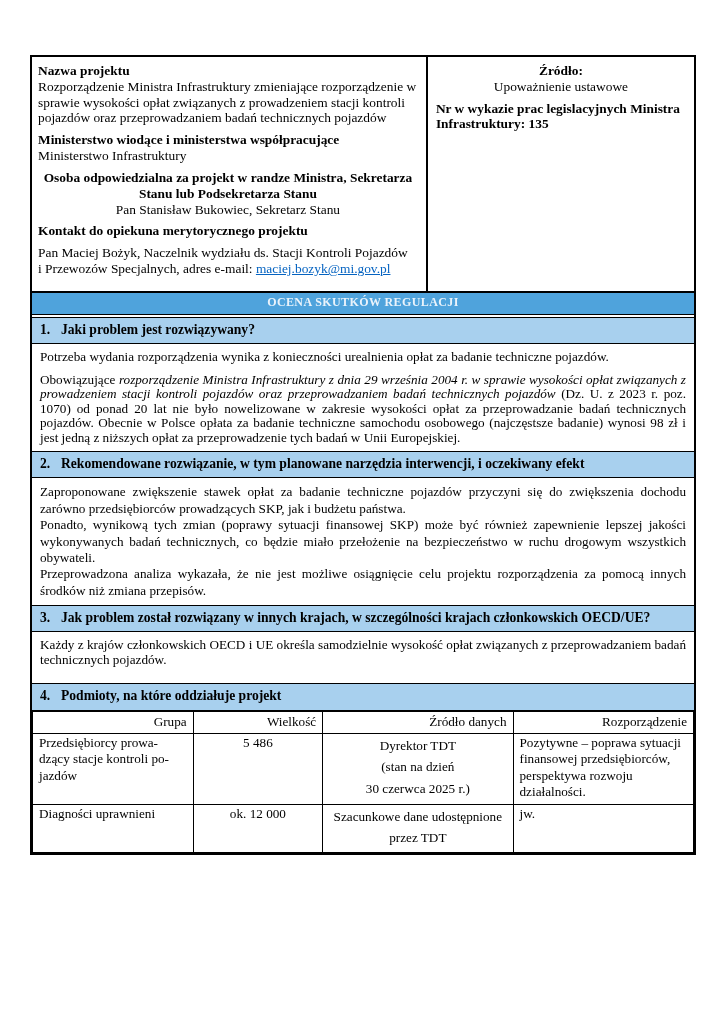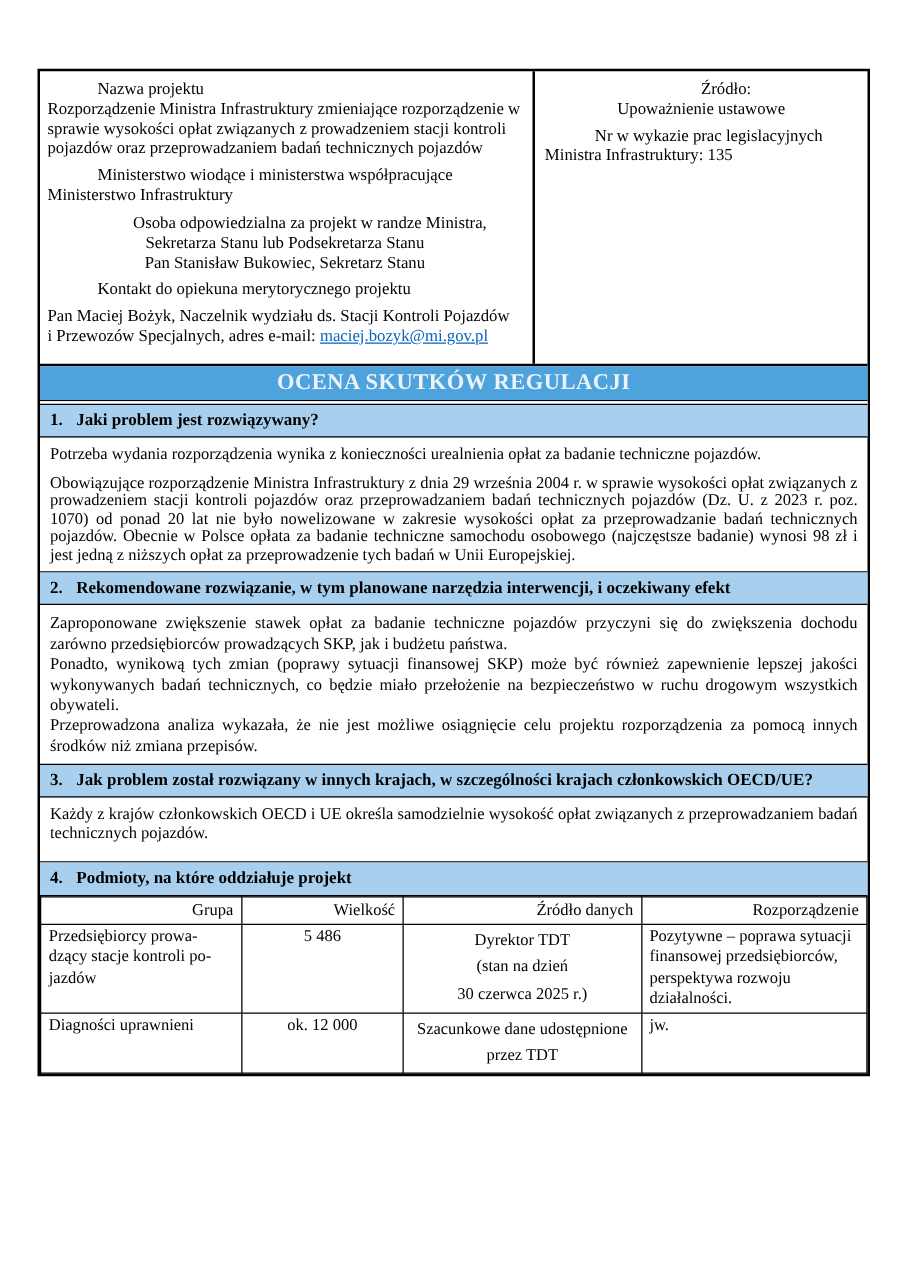--- a/index.html
+++ b/index.html
@@ -10,44 +10,44 @@
   }
   .doc{
     position:absolute;left:30px;top:55px;width:666px;
     border:2px solid #000;box-sizing:border-box;
   }
   
   .meta{display:flex;border-bottom:2px solid #000;font-size:13.4px;line-height:1.18;}
   .meta-left{width:59.8%;box-sizing:border-box;border-right:2px solid #000;padding:6px 8px 8px 6px;}
   .meta-right{width:40.2%;box-sizing:border-box;padding:6px 8px 8px 8px;}
   .meta p{margin:0 0 6px;}
-  .meta .lbl{font-weight:normal;margin-left:40px;}
+  .meta .lbl{font-weight:bold;}
   .mt-lg{margin-top:16px;text-align:center;}
   .mt-md{margin-top:8px;}
   .nr-block{margin-top:48px;}
   a.email{color:#0563C1;text-decoration:underline;}
   
   .title-band{
     background:#4FA3DC;color:#EAF3FB;text-align:center;font-weight:bold;
-    font-size:18px;letter-spacing:.4px;padding:2px 0 4px;border-bottom:1px solid #000;
+    font-size:12px;letter-spacing:.4px;padding:2px 0 4px;border-bottom:1px solid #000;
   }
   .band-gap{height:2px;background:#fff;border-bottom:1px solid #000;}
   
   .sec-header{
     background:#A8D0EE;font-weight:bold;font-size:13.6px;
     padding:4px 6px 5px 8px;border-bottom:1px solid #000;display:flex;line-height:1.2;
   }
   .sec-num{min-width:21px;}
   
   .sec-body{padding:6px 8px 6px;font-size:13.2px;border-bottom:1px solid #000;}
   .sec-body p{margin:0 0 8px;text-align:justify;line-height:1.1;}
   .sec-body p:last-child{margin-bottom:0;}
   .sec-body.loose p{line-height:1.24;margin:0;}
   .sec-body.tall{min-height:52px;box-sizing:border-box;}
-  .ital{}
+  .ital{font-style:italic;}
   
   table.impact{width:100%;border-collapse:collapse;font-size:13.2px;table-layout:fixed;}
   .impact th,.impact td{border:1px solid #000;padding:1px 6px 3px;vertical-align:top;}
   .impact th{font-weight:normal;text-align:right;line-height:1.3;margin-top:8px;}
   .impact td{line-height:1.25;}
   .impact td.ctr{text-align:center;}
   .impact td.sp{line-height:1.62;}
   .ml{white-space:pre-line;}
 </style>
 </head>

